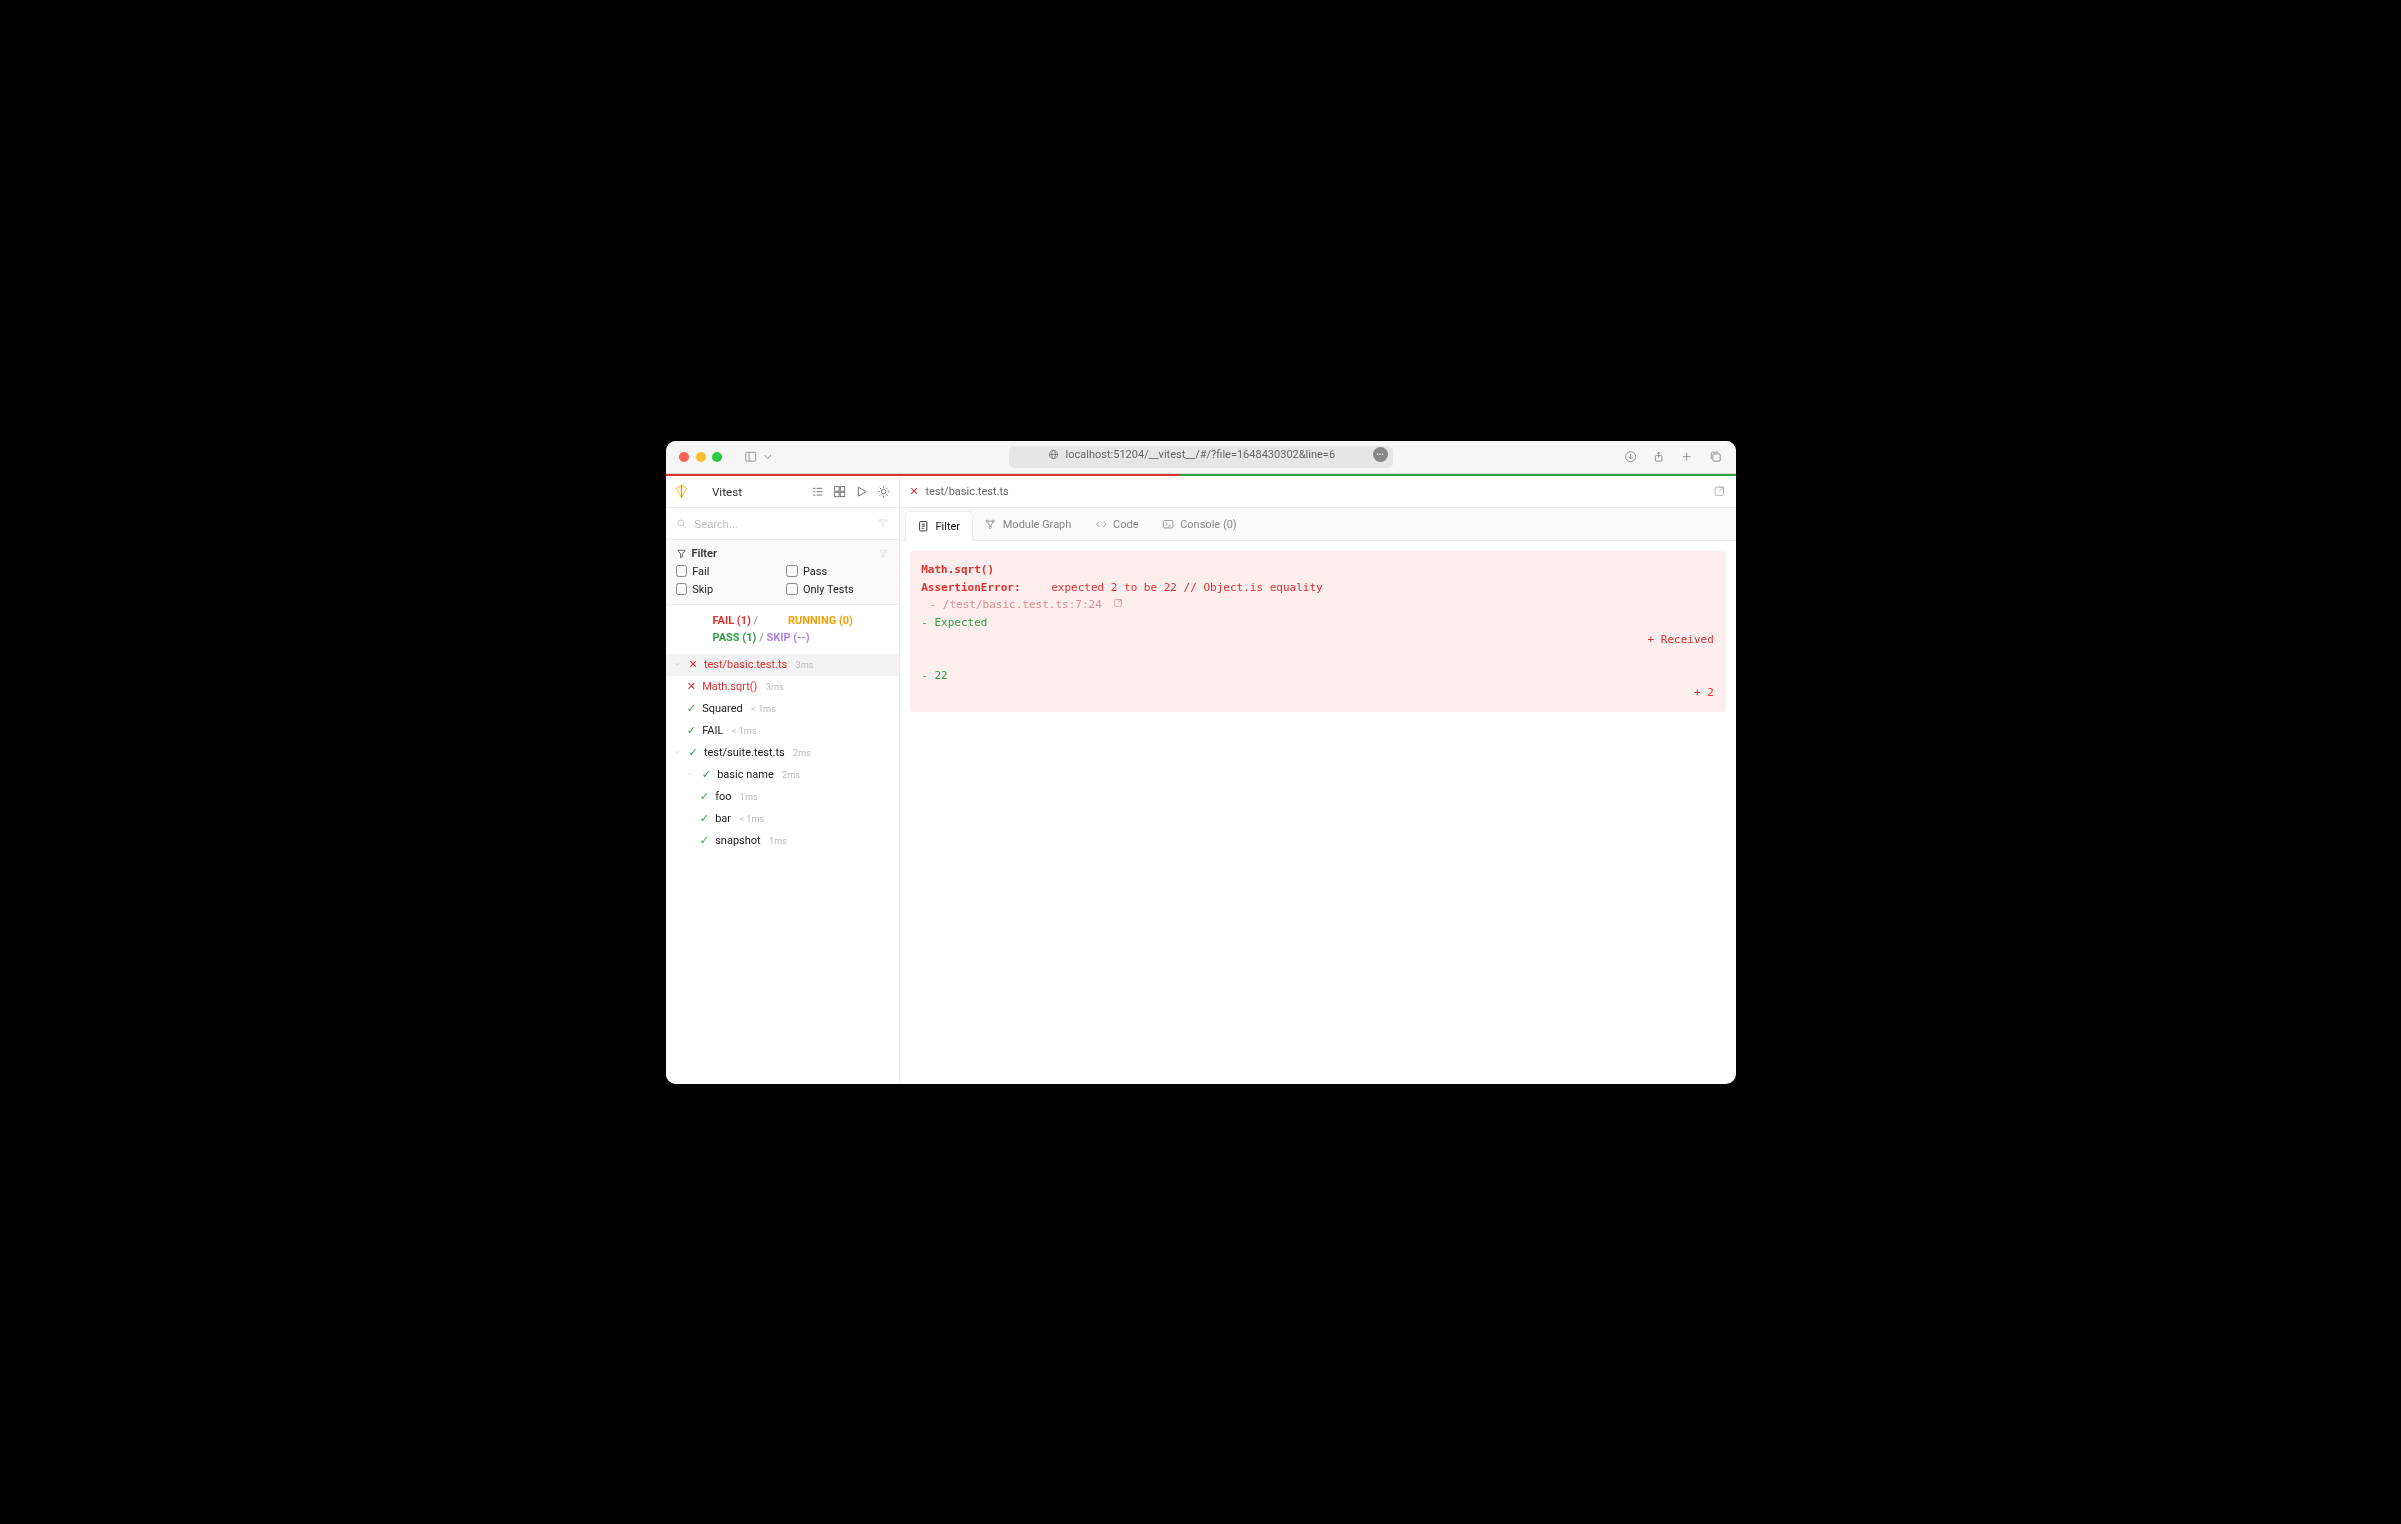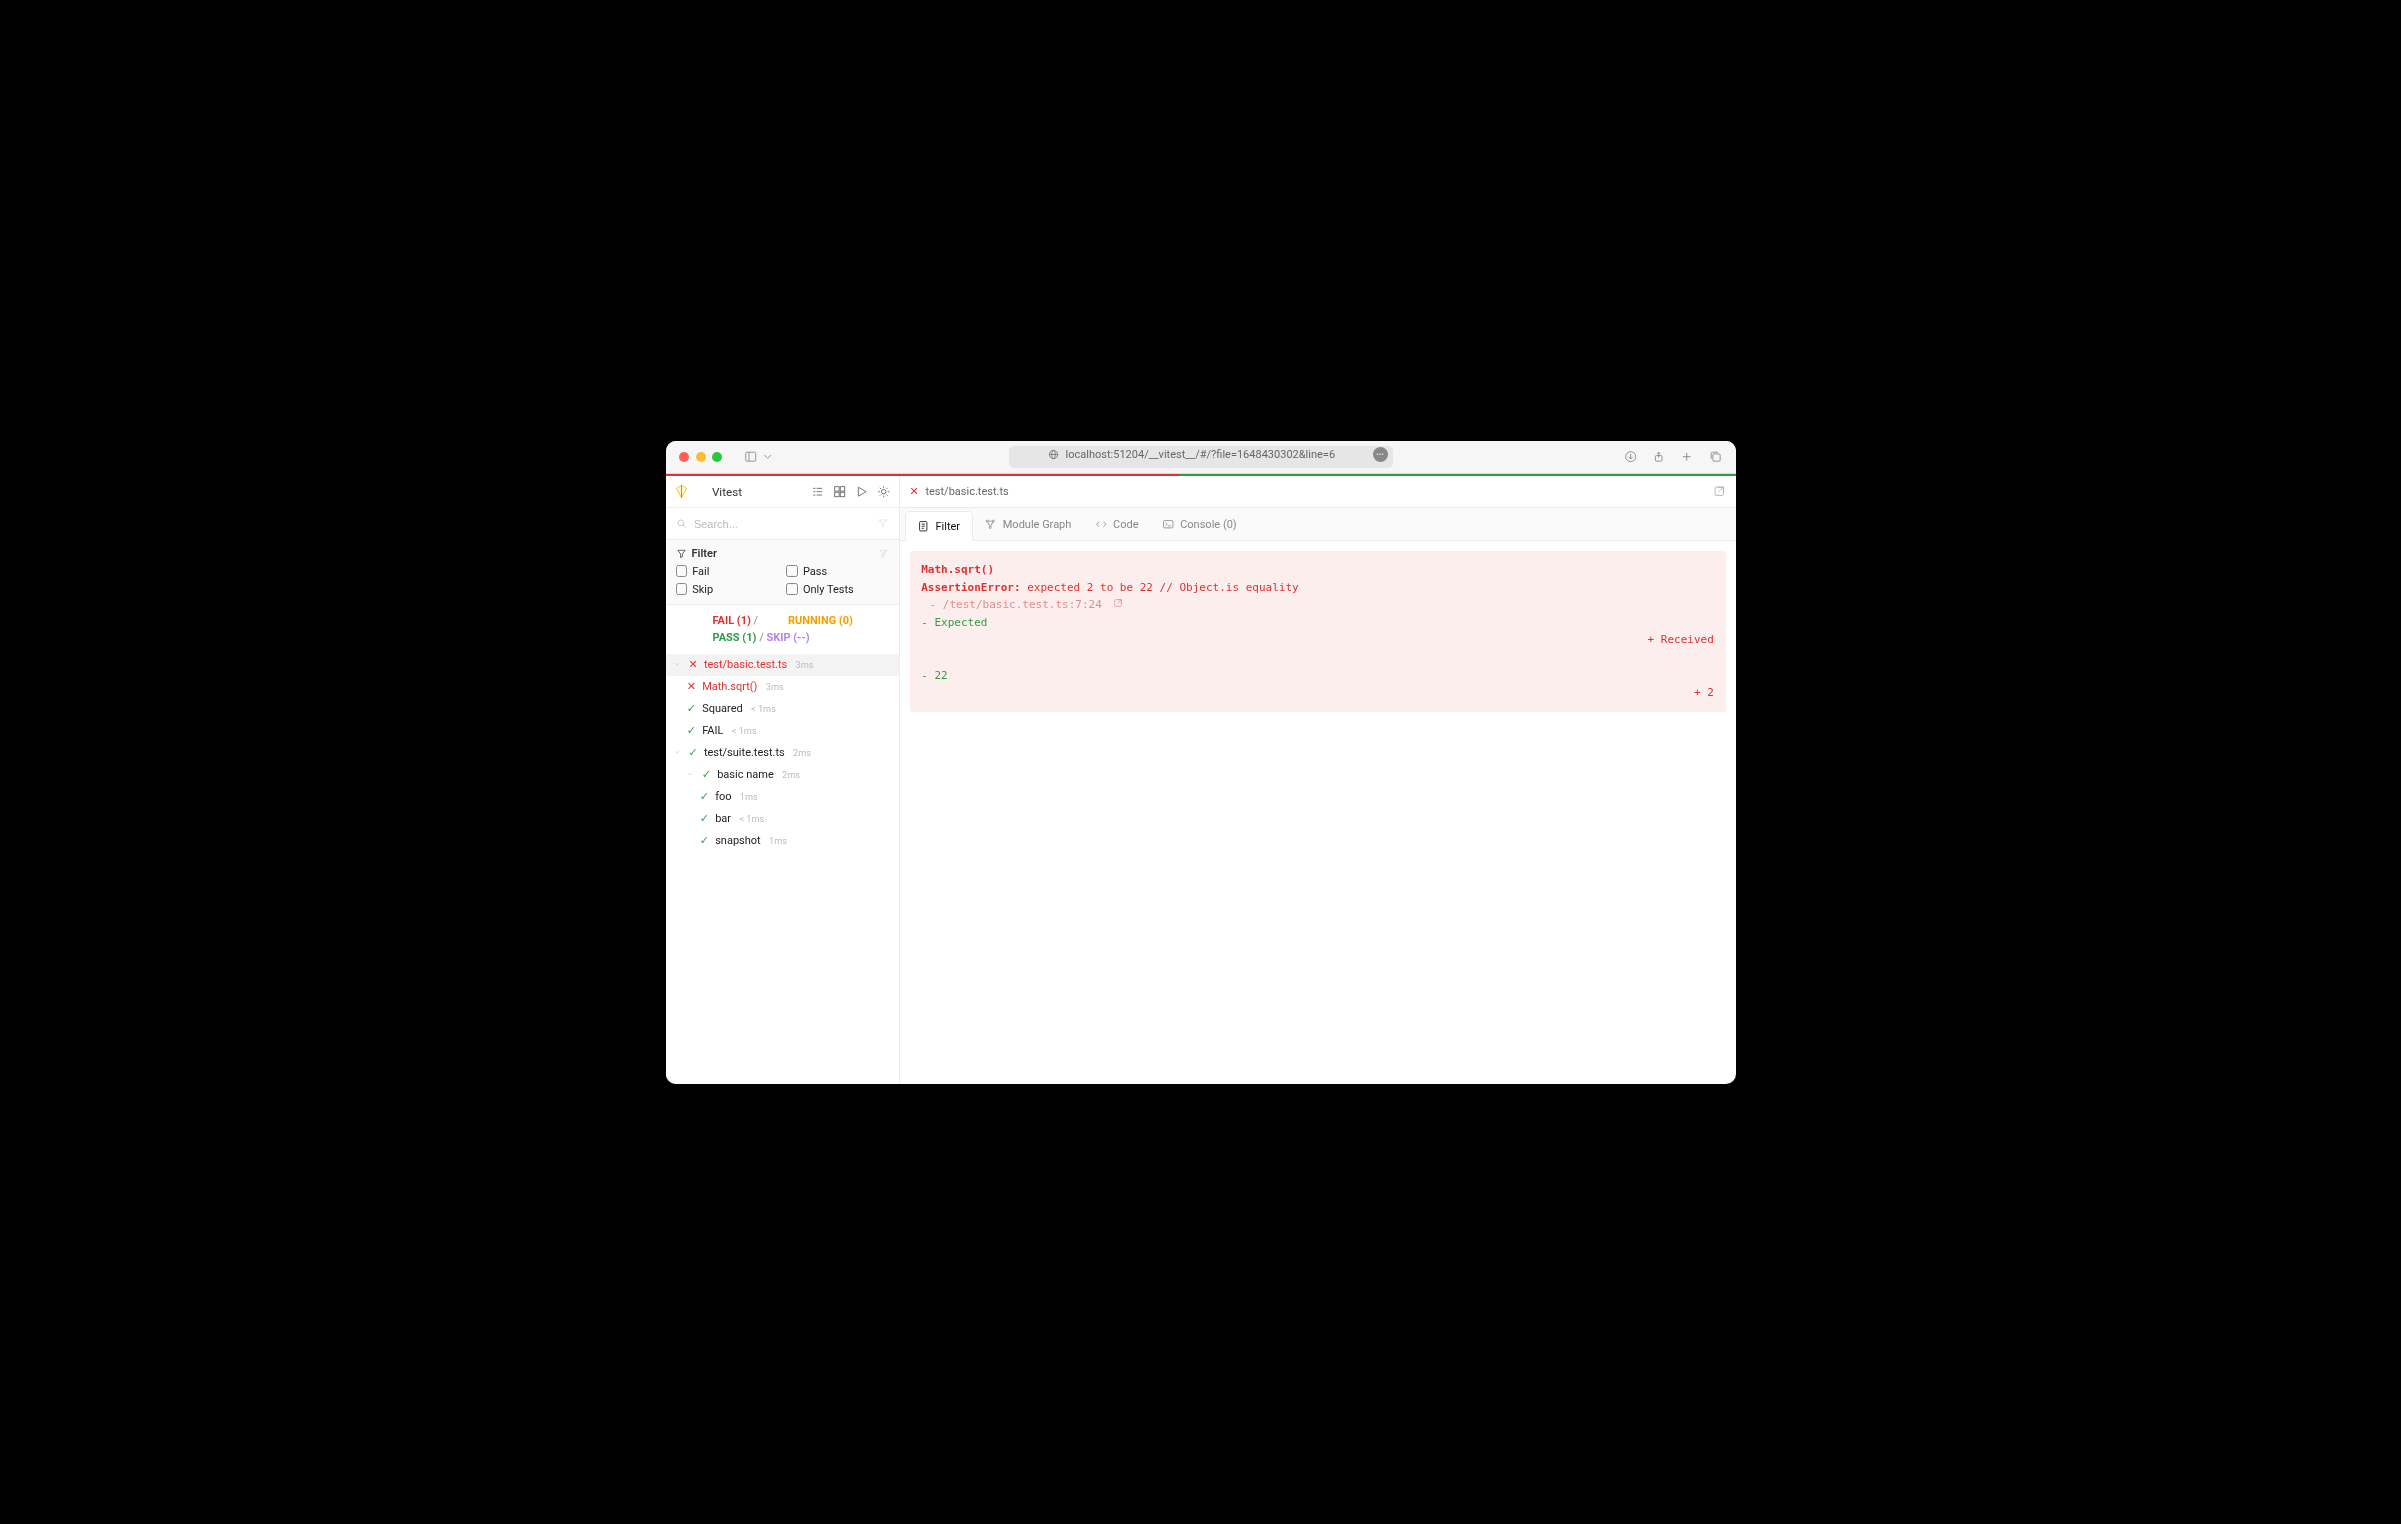--- a/index.html
+++ b/index.html
@@ -125,21 +125,21 @@
   .mtab { display:flex; align-items:center; gap:5.8px; padding:0 11.7px; font-size:11px; color:#888; cursor:pointer; }
   .mtab.active { color:#111; background:#fff; border:0.8px solid #ececec; border-bottom:0.8px solid #fff; border-radius:5px 5px 0 0; margin-bottom:-0.8px; margin-top:3.3px;}
   .mtab svg { width:12.5px; height:12.5px; }
   .content { padding:10px; }
   .errorbox {
     background:#fdeeee; border-radius:3.3px; padding:10px 11.7px;
     font-family: ui-monospace, SFMono-Regular, Menlo, monospace; font-size:11px; line-height:1.6;
   }
   .err-title { color:#e03131; font-weight:700; }
   .err-line .kw { color:#e03131; font-weight:700; }
-  .err-line .msg { color:#e03131; }
+  .err-line .msg { color:#e03131;margin-left:24px; }
   .err-loc { color:#e28b8b; padding-left:8.4px; }
   .err-loc .link { color:#e28b8b; margin-left:5px; }
   .diff-minus { color:#2f9e44; }
   .diff-plus  { color:#e03131;text-align:right; }
   svg { stroke: currentColor; fill: none; stroke-width: 1.6; }
 </style>
 </head>
 <body>
 
 <div class="window">

